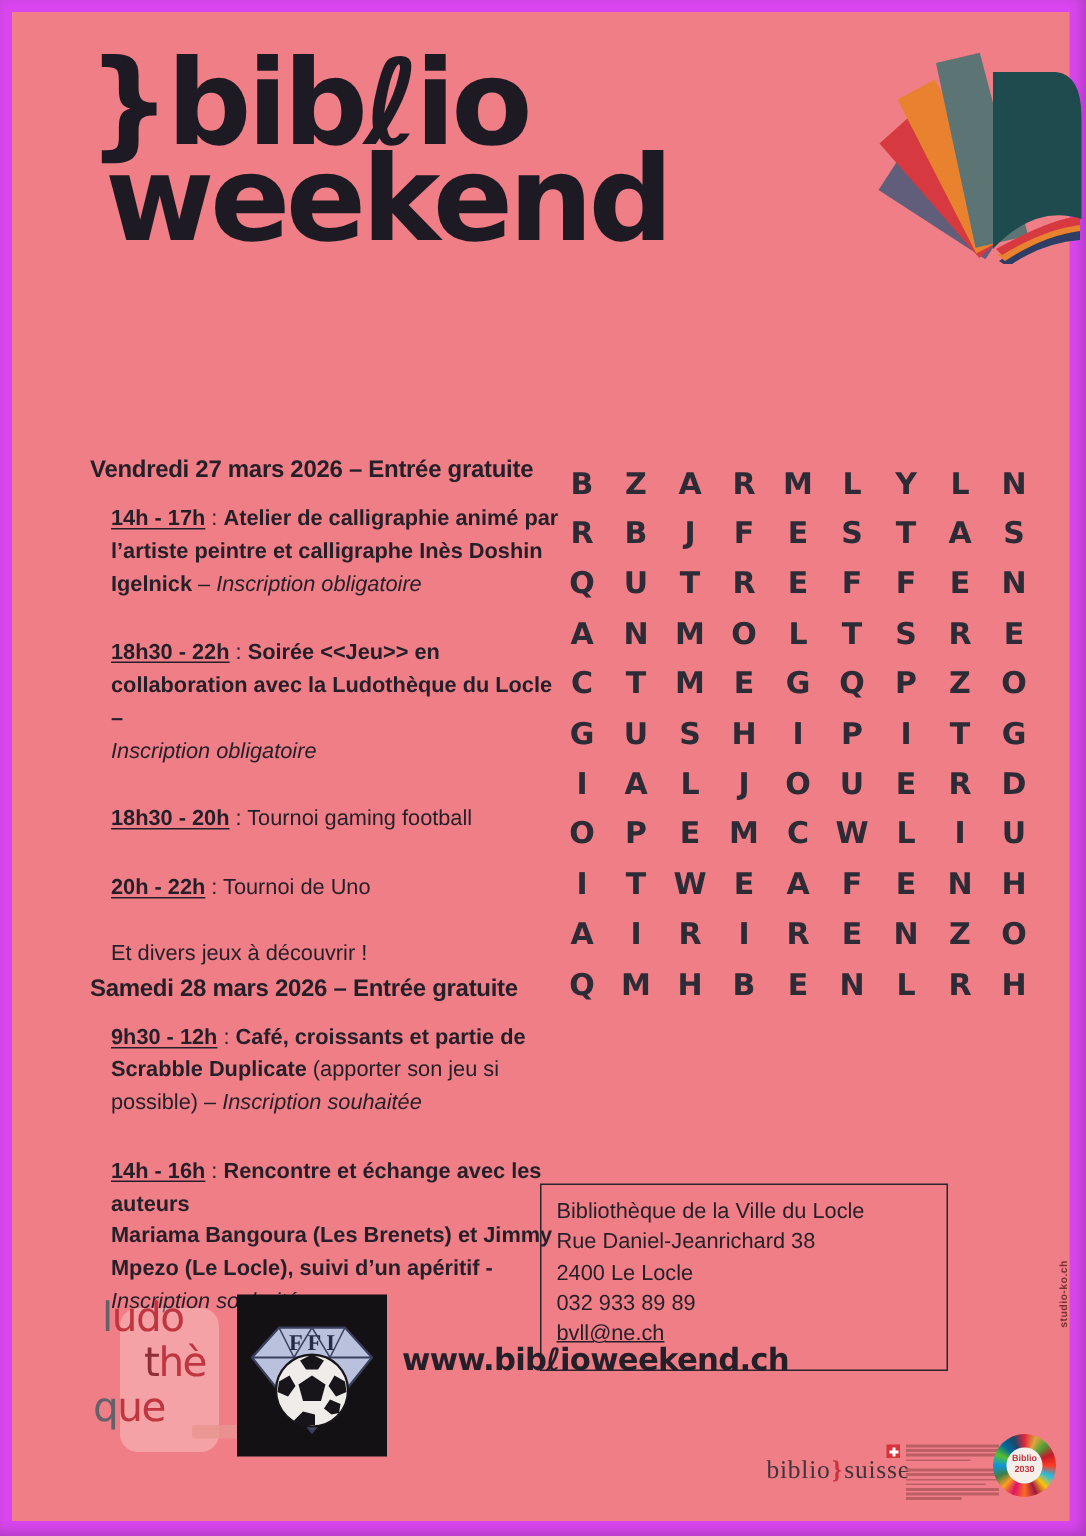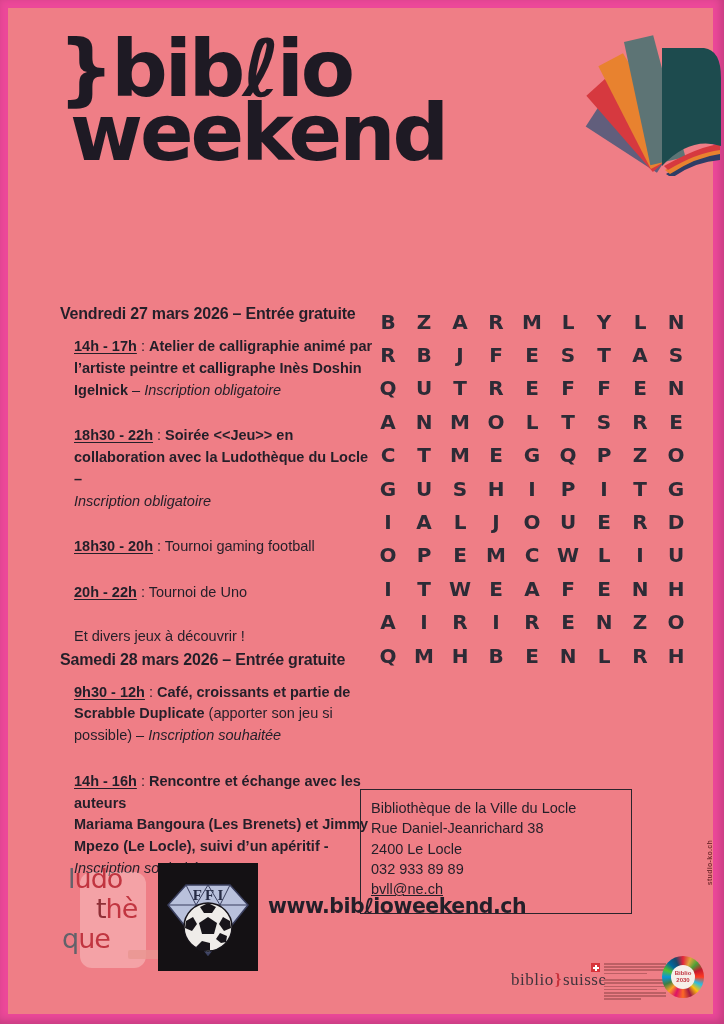--- a/index.html
+++ b/index.html
@@ -1,17 +1,17 @@
 <!DOCTYPE html>
 <html><head>
 <meta charset="utf-8">
 <style>
   html,body{margin:0;padding:0;}
   body{width:724px;height:1024px;background:#e8e6e2;font-family:"Liberation Sans",sans-serif;}
-  .page{position:relative;width:724px;height:1024px;background:#ec4899;overflow:hidden;
+  .page{position:relative;width:724px;height:1024px;background:#d946ef;overflow:hidden;
         box-shadow:inset -3px -3px 8px rgba(0,0,0,.18);}
   .poster{position:absolute;left:8px;top:8px;right:11px;bottom:10px;background:#ef7e86;color:#241f29;}
 
   
   .logo{position:absolute;left:50px;top:26px;font-family:"DejaVu Sans",sans-serif;
         font-weight:bold;color:#1e1a24;letter-spacing:-3px;line-height:70px;font-size:79px;}
   .logo .l2{display:block;margin-left:12px;margin-top:-6px;}
 
   
   .book{position:absolute;left:568px;top:18px;}

